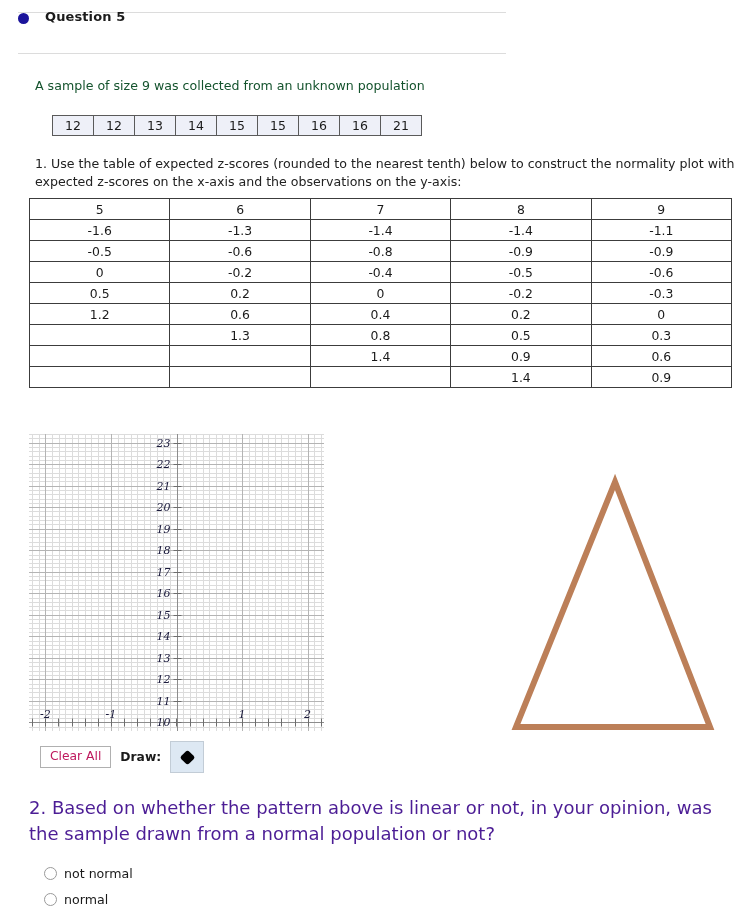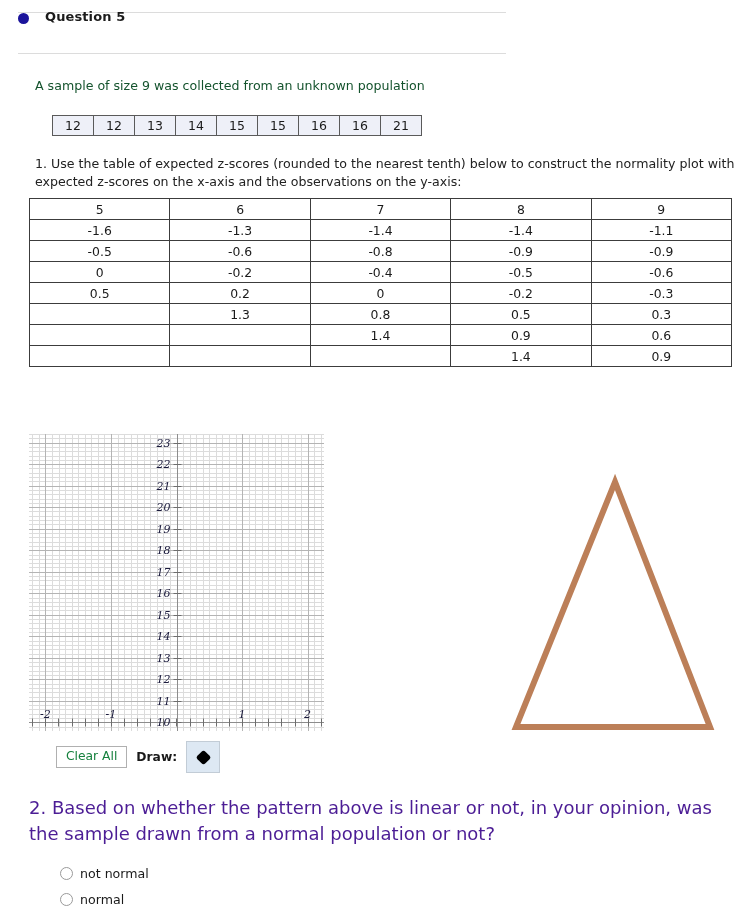--- a/index.html
+++ b/index.html
@@ -127,25 +127,24 @@
     top: 741px;
     display: flex;
     align-items: center;
     gap: 9px;
   }
   #clear-all-button {
     border: 1px solid #b0b0b0;
     background: #ffffff;
     font-family: "DejaVu Sans", "Liberation Sans", sans-serif;
     font-size: 12.3px;
-    color: #15803d;
+    color: #be185d;
     padding: 3px 9px 4px 9px;
     line-height: 1.1;
     cursor: pointer;
-    margin-left: 16px;
   }
   #draw-label {
     font-size: 12.3px;
     color: #1a1a1a;
     font-weight: bold;
   }
   #draw-dot-tool {
     width: 32px;
     height: 30px;
     background: #dde8f3;
@@ -179,21 +178,21 @@
     top: 795px;
     width: 690px;
     font-size: 18px;
     line-height: 1.45;
     color: #4c1d95;
   }
 
   
   #answer-options {
     position: absolute;
-    left: 60px;
+    left: 44px;
     top: 860px;
   }
   .option-row {
     display: flex;
     align-items: center;
     gap: 7px;
     height: 26px;
     cursor: pointer;
   }
   .radio-circle {
@@ -273,20 +272,27 @@
         <td>-0.4</td>
         <td>-0.5</td>
         <td>-0.6</td>
       </tr>
       <tr>
         <td>0.5</td>
         <td>0.2</td>
         <td>0</td>
         <td>-0.2</td>
         <td>-0.3</td>
+      </tr>
+      <tr>
+        <td>1.2</td>
+        <td>0.6</td>
+        <td>0.4</td>
+        <td>0.2</td>
+        <td>0</td>
       </tr>
       <tr>
         <td></td>
         <td>1.3</td>
         <td>0.8</td>
         <td>0.5</td>
         <td>0.3</td>
       </tr>
       <tr>
         <td></td>

